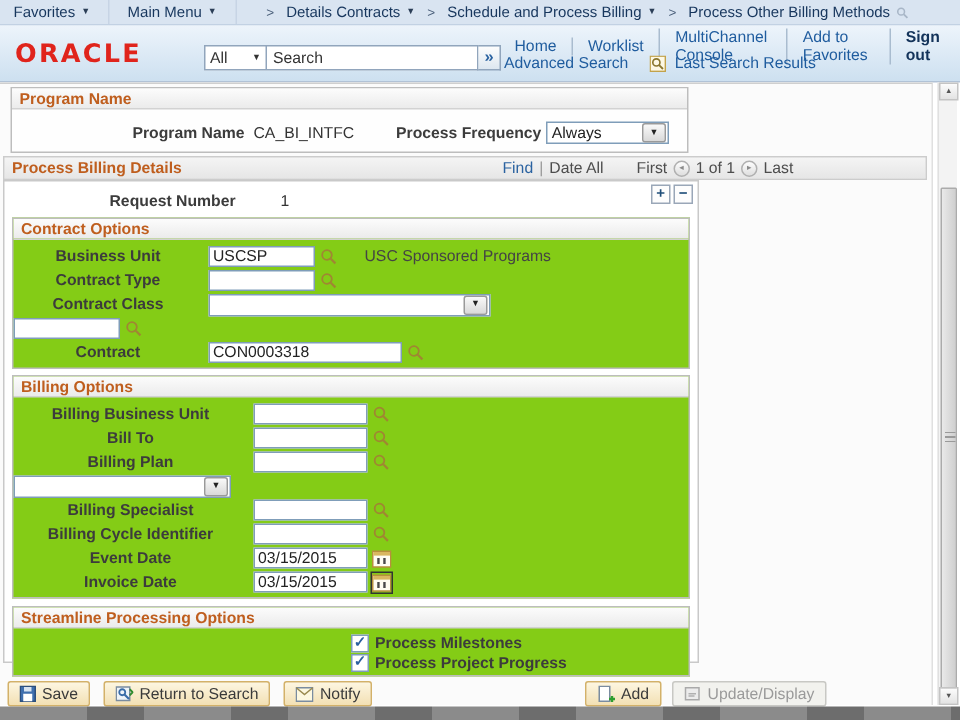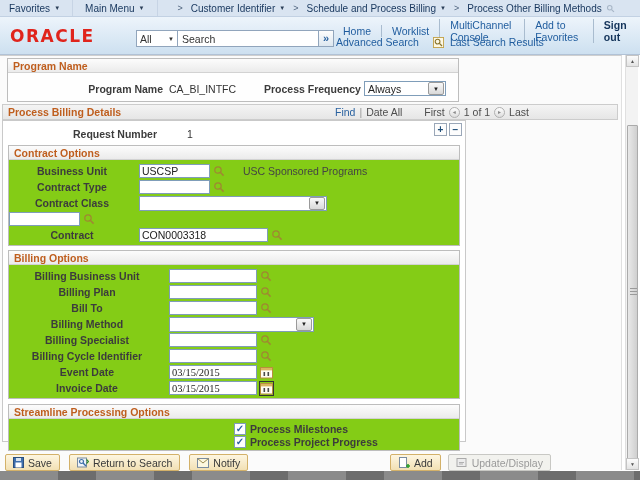--- a/index.html
+++ b/index.html
@@ -85,21 +85,21 @@
   .req-val { margin-left:30px; font-size:10.5px; color:#333; }
 
   .inner-box { margin:4px 5px 0 5px; border:1px solid #bdbdbd; background:#84cc16; }
   .inner-bd { padding:3px 0 2px; }
   .frow { display:flex; align-items:center; height:16px; }
   .flabel { width:130px; text-align:center; font-weight:bold; color:#3c3c3c;
             font-size:10.5px; padding-right:4px; flex:none; }
   .billing .flabel { width:160px; }
   .finput { height:14px; border:1px solid #7f9db9; font-size:10.5px; padding:0 2px;
             color:#222; background:#fff; font-family:"Liberation Sans",sans-serif; }
-  .w71 { width:71px; } .w88 { width:88px;font-family:Liberation Serif, serif; } .w129 { width:129px; }
+  .w71 { width:71px; } .w88 { width:76px; } .w129 { width:129px; }
   .lk { display:inline-flex; margin-left:3px; cursor:pointer; }
   .cal { display:inline-flex; margin-left:3px; cursor:pointer; }
   .cal.focused svg { outline:1px solid #333; }
   .fdesc { margin-left:18px; color:#444; font-size:10.5px; }
 
   .dd { border:1px solid #7f9db9; background:#fff; height:15px; display:flex;
         align-items:center; cursor:pointer; }
   .dd .val { flex:1; padding:0 3px; font-size:10.5px; color:#222; white-space:nowrap;
              overflow:hidden; }
   .dd .btn { width:14px; height:13px; margin-right:1px; flex:none;
@@ -149,21 +149,21 @@
     <span>Favorites</span>
     <span class="tri">▼</span>
   </div>
   <div class="crumb-seg">
     <span>Main Menu</span>
     <span class="tri">▼</span>
   </div>
   <span class="crumb-pad"></span>
   <span class="csep">&gt;</span>
   <div class="crumb-item">
-    <span>Customer Identifier</span>
+    <span>Details Contracts</span>
     <span class="tri">▼</span>
   </div>
   <span class="csep">&gt;</span>
   <div class="crumb-item">
     <span>Schedule and Process Billing</span>
     <span class="tri">▼</span>
   </div>
   <span class="csep">&gt;</span>
   <div class="crumb-item">
     <span>Process Other Billing Methods</span>
@@ -310,41 +310,40 @@
           <span class="flabel">Billing Business Unit</span>
           <input class="finput w88" value="" style="">
           <span class="lk">
               <svg width="12" height="12" viewBox="0 0 12 12">
                 <circle cx="5" cy="5" r="3.2" fill="none" stroke="#a08633" stroke-width="1.2"></circle>
                 <line x1="7.5" y1="7.5" x2="10.6" y2="10.6" stroke="#a08633" stroke-width="1.5"></line>
               </svg>
             </span>
         </div>
         <div class="frow">
+          <span class="flabel">Bill To</span>
+          <input class="finput w88" value="" style="">
+          <span class="lk">
+              <svg width="12" height="12" viewBox="0 0 12 12">
+                <circle cx="5" cy="5" r="3.2" fill="none" stroke="#a08633" stroke-width="1.2"></circle>
+                <line x1="7.5" y1="7.5" x2="10.6" y2="10.6" stroke="#a08633" stroke-width="1.5"></line>
+              </svg>
+            </span>
+        </div>
+        <div class="frow">
           <span class="flabel">Billing Plan</span>
           <input class="finput w88" value="" style="">
           <span class="lk">
               <svg width="12" height="12" viewBox="0 0 12 12">
                 <circle cx="5" cy="5" r="3.2" fill="none" stroke="#a08633" stroke-width="1.2"></circle>
                 <line x1="7.5" y1="7.5" x2="10.6" y2="10.6" stroke="#a08633" stroke-width="1.5"></line>
               </svg>
             </span>
         </div>
         <div class="frow">
-          <span class="flabel">Bill To</span>
-          <input class="finput w88" value="" style="">
-          <span class="lk">
-              <svg width="12" height="12" viewBox="0 0 12 12">
-                <circle cx="5" cy="5" r="3.2" fill="none" stroke="#a08633" stroke-width="1.2"></circle>
-                <line x1="7.5" y1="7.5" x2="10.6" y2="10.6" stroke="#a08633" stroke-width="1.5"></line>
-              </svg>
-            </span>
-        </div>
-        <div class="frow">
-          <span class="flabel">Billing Method</span>
           <div class="dd w145">
             <span class="val"></span>
             <span class="btn">▼</span>
           </div>
         </div>
         <div class="frow">
           <span class="flabel">Billing Specialist</span>
           <input class="finput w88" value="" style="">
           <span class="lk">
               <svg width="12" height="12" viewBox="0 0 12 12">

